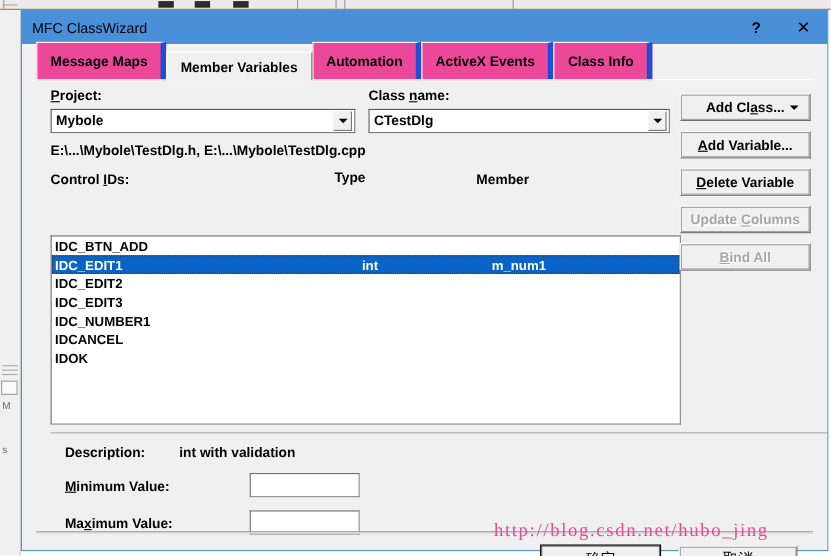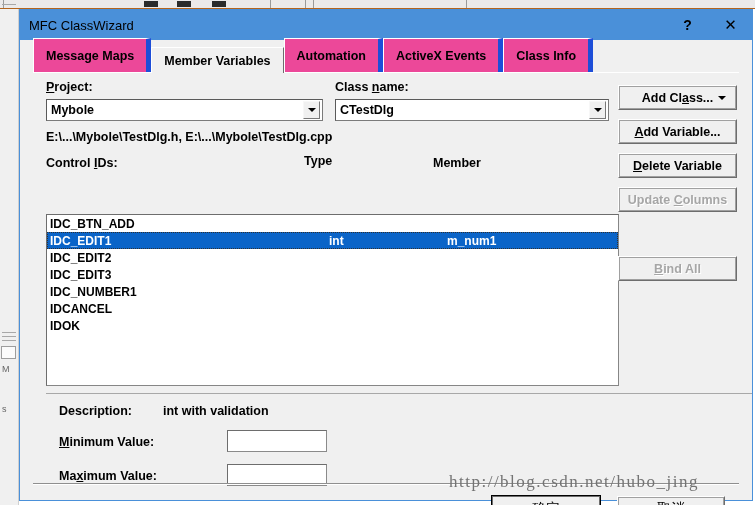--- a/index.html
+++ b/index.html
@@ -313,21 +313,21 @@
     outline: 1px solid #000000;
     outline-offset: 0px;
   }
 
   
   .watermark {
     position: absolute;
     left: 449px; top: 472px;
     font-size: 17px;
     letter-spacing: 1.5px;
-    color: #737373;
+    color: #ec4899;
     font-family: "Liberation Serif", serif;
     white-space: nowrap;
     pointer-events: none;
     z-index: 20;
   }
 </style>
 </head>
 <body>
 
 <div id="backdrop">
@@ -462,21 +462,21 @@
     </div>
     <div class="btn" style="left:598px; top:79px; width:119px; height:25px;">
       <span><u>A</u>dd Variable...</span>
     </div>
     <div class="btn" style="left:598px; top:113px; width:119px; height:25px;">
       <span><u>D</u>elete Variable</span>
     </div>
     <div class="btn disabled" style="left:598px; top:147px; width:119px; height:25px;">
       <span>Update <u>C</u>olumns</span>
     </div>
-    <div class="btn disabled" style="left:598px; top:181px; width:119px; height:25px;margin-top:35px;">
+    <div class="btn disabled" style="left:598px; top:181px; width:119px; height:25px;">
       <span><u>B</u>ind All</span>
     </div>
 
     <div class="footsep"></div>
     <div class="btn default-btn" style="left:472px; top:456px; width:108px; height:25px; font-weight:normal; font-size:14px;">确定</div>
     <div class="btn" style="left:597px; top:456px; width:108px; height:25px; font-weight:normal; font-size:14px;">取消</div>
   </div>
 </div>
 
 <div class="watermark">http://blog.csdn.net/hubo_jing</div>

